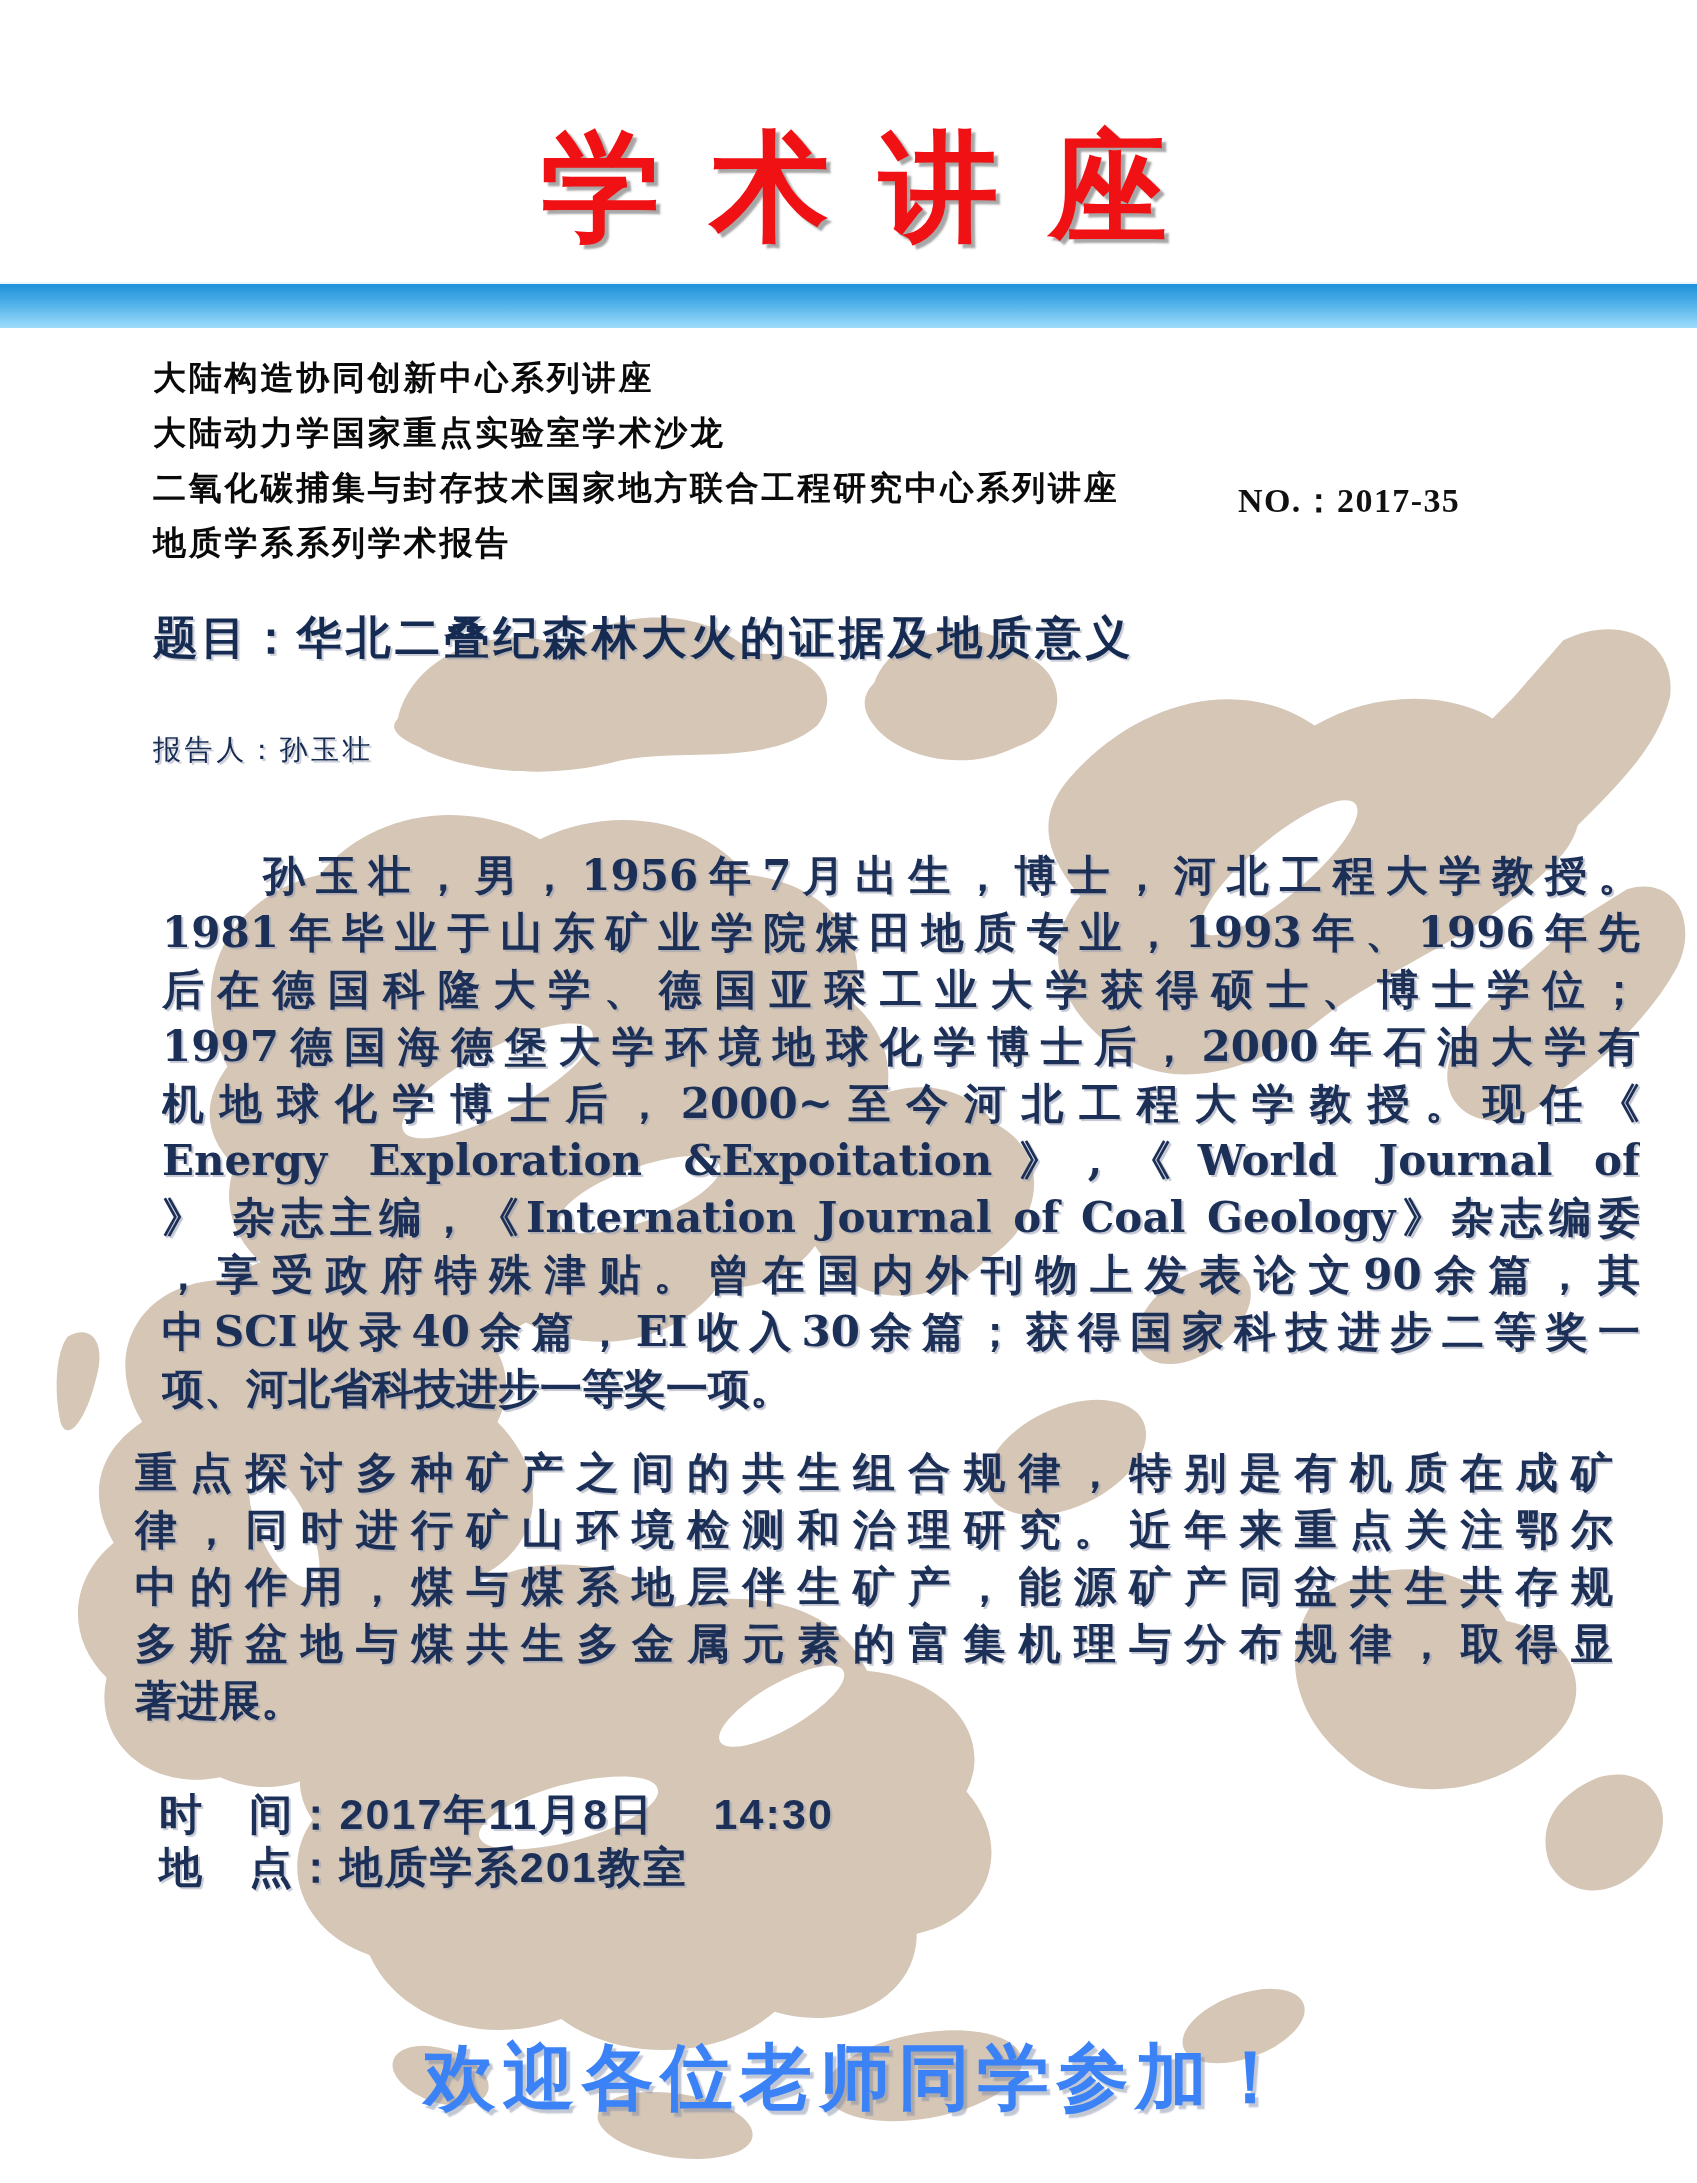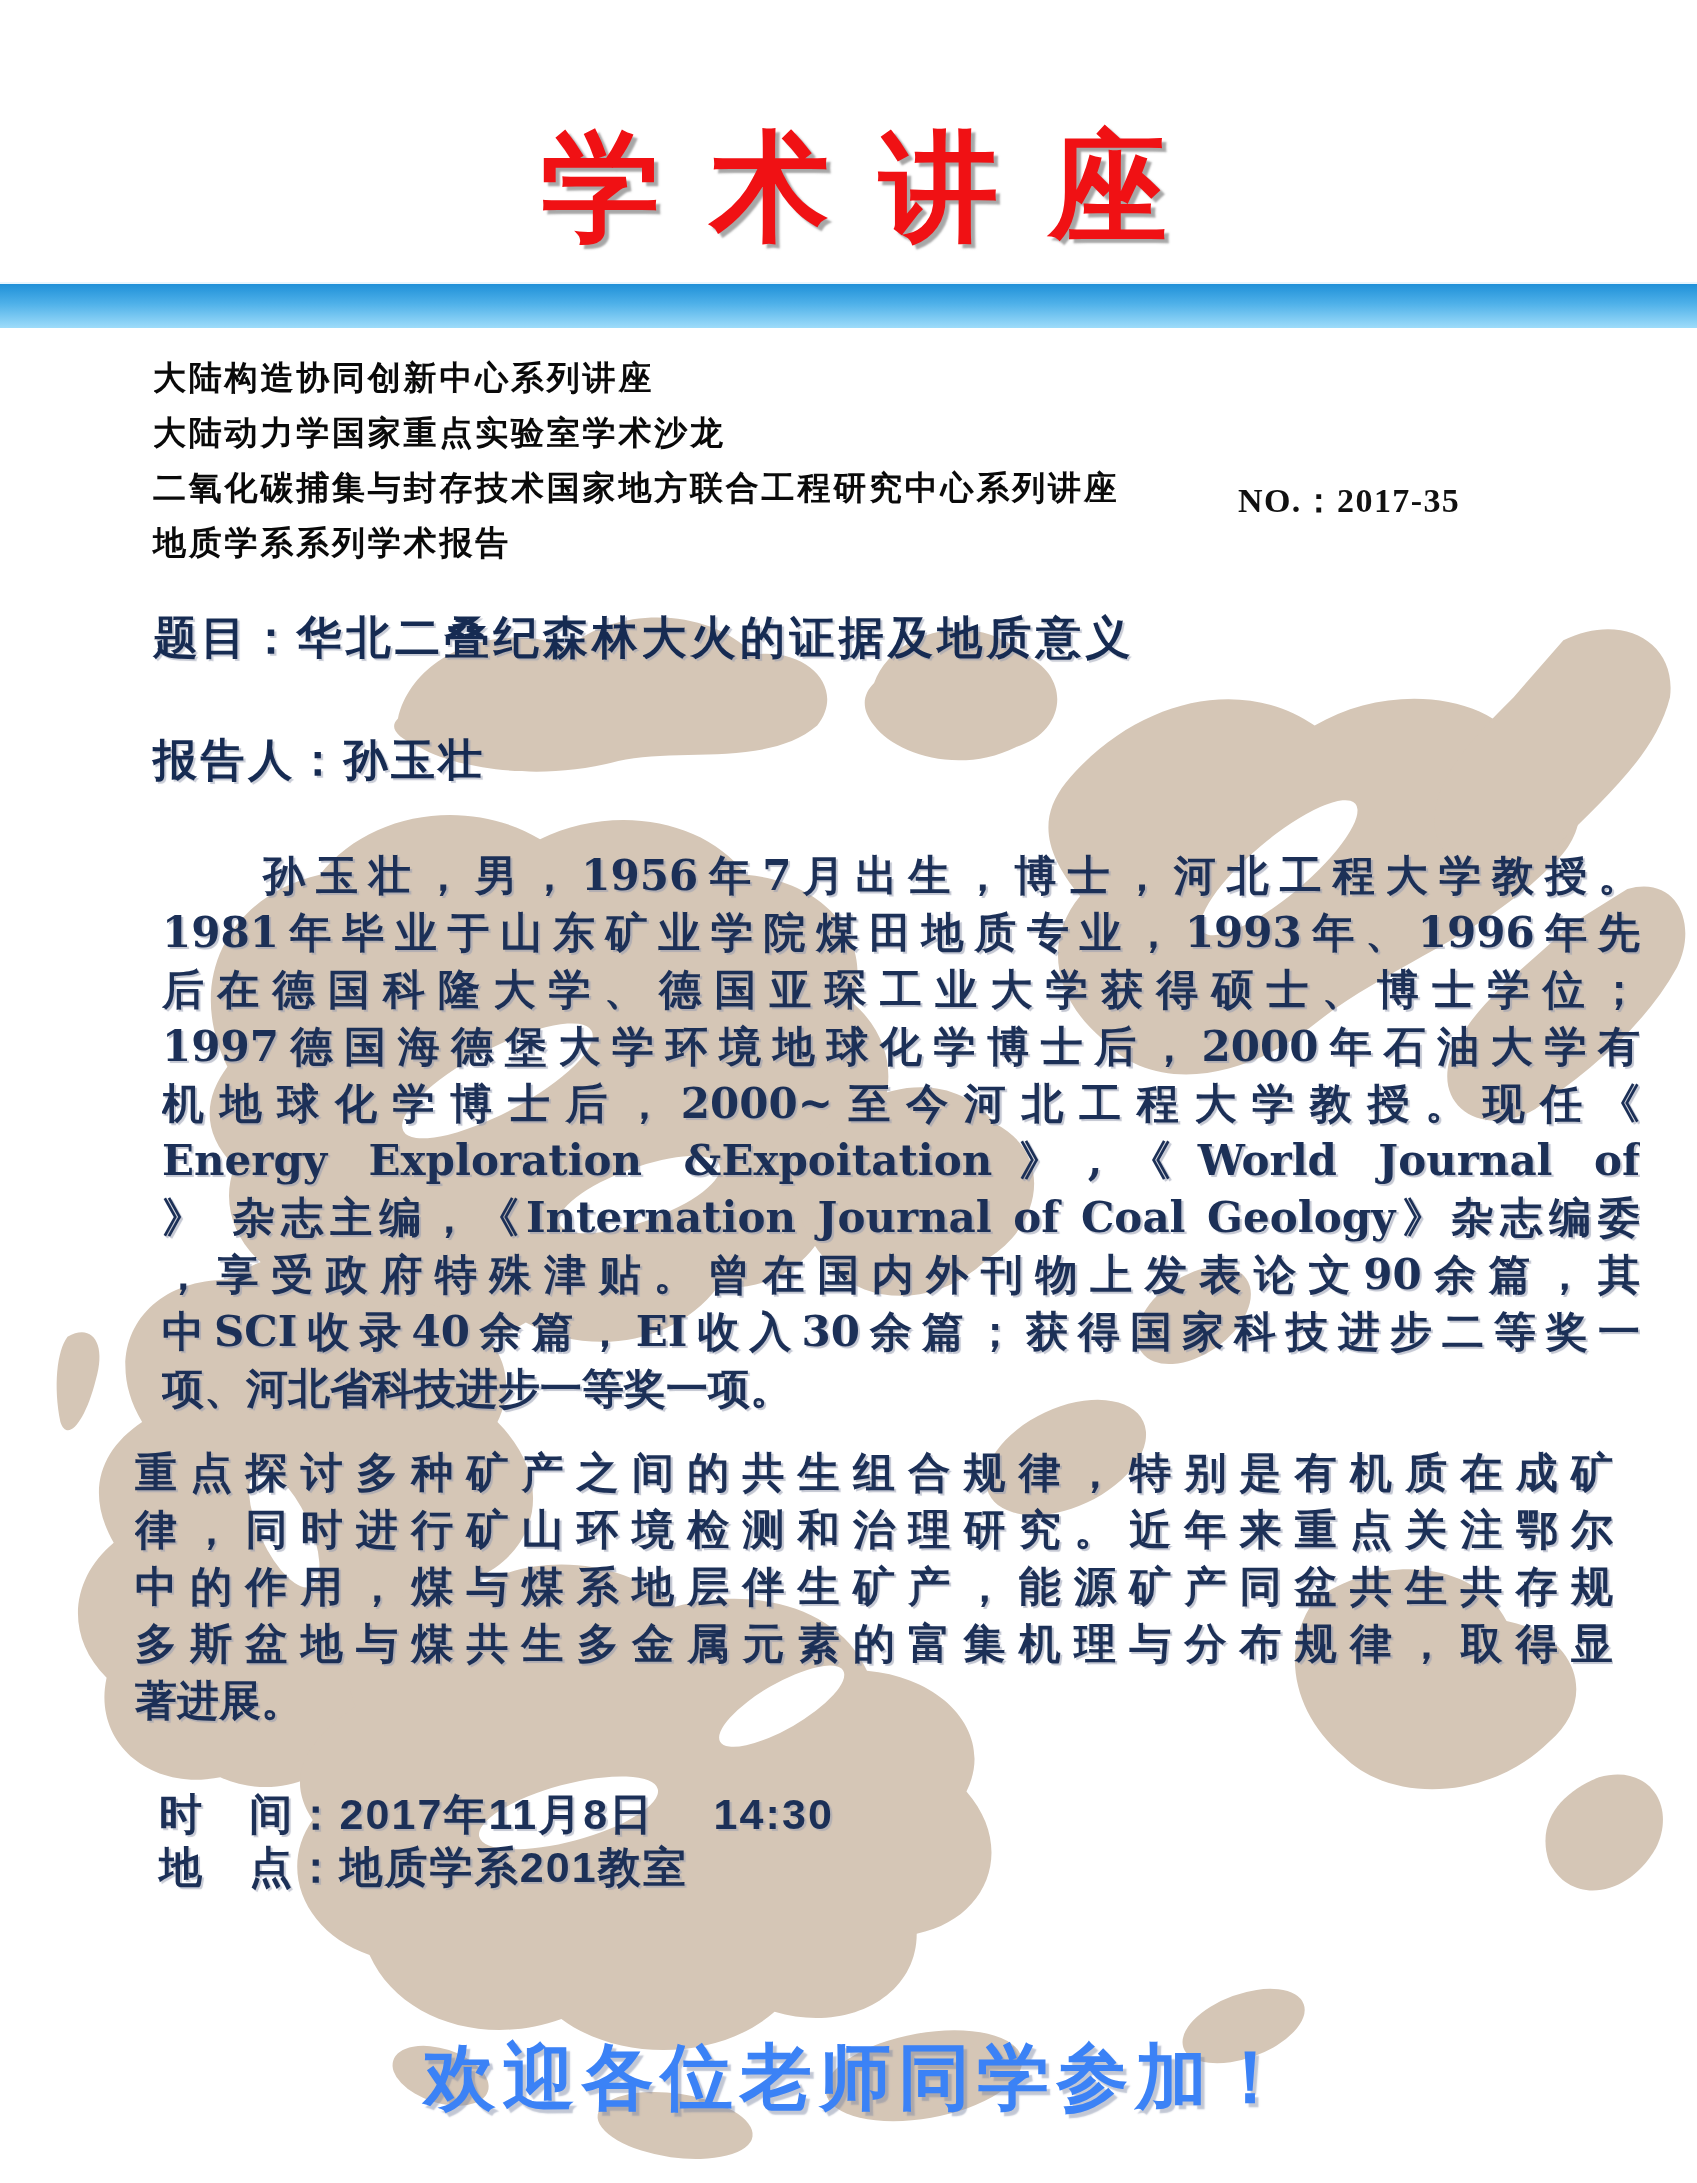--- a/index.html
+++ b/index.html
@@ -45,21 +45,21 @@
   
   .topic-line{
     position:absolute;left:153px;top:608px;width:1478px;z-index:2;
     font-size:45px;color:#162b52;font-weight:bold;
     text-shadow:2.1px 2.1px 0.7px rgba(150,155,175,0.5);
   }
   .topic-line .t-label{font-family:Liberation Sans, sans-serif;letter-spacing:2.8px;}
   .topic-line .t-text{font-family:"DejaVu Serif",serif;letter-spacing:4.3px;margin-top:9px;}
   .speaker-line{
     position:absolute;left:153px;top:731px;z-index:2;
-    font-size:44px;color:#162b52;font-weight:bold;
+    font-size:28px;color:#162b52;font-weight:normal;
     font-family:"Liberation Sans",sans-serif;letter-spacing:3.6px;
     text-shadow:2.1px 2.1px 0.7px rgba(150,155,175,0.5);
   }
   
   .para{
     position:absolute;left:135px;width:1478px;z-index:2;
     font-family:"DejaVu Serif",serif;
     color:#1c3057;font-size:42px;font-weight:600;
     text-shadow:2.1px 2.1px 0.7px rgba(150,155,175,0.55);
   }

